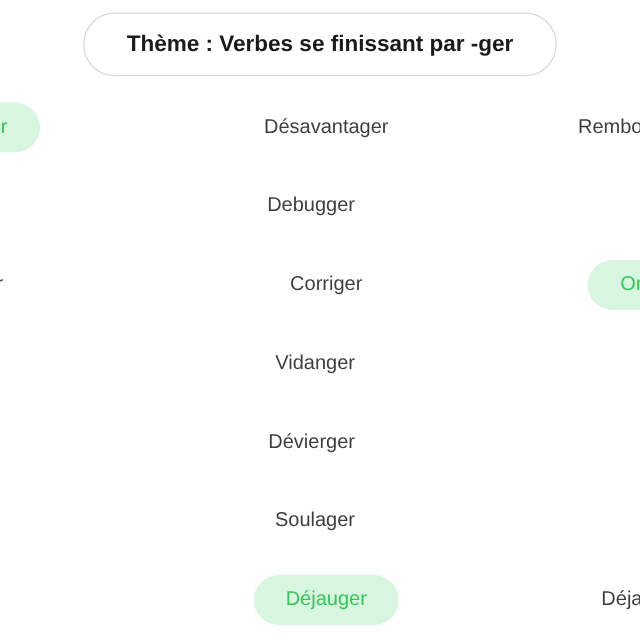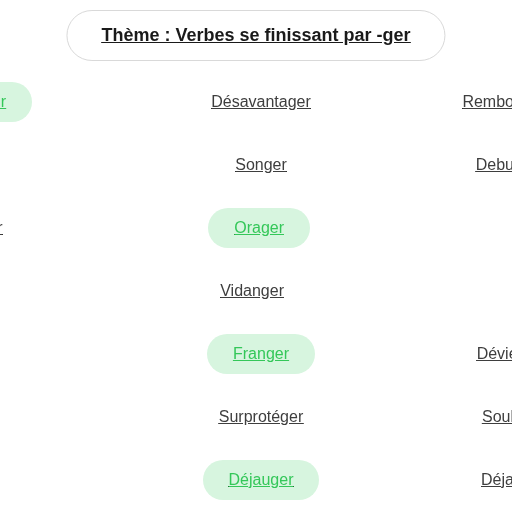--- a/index.html
+++ b/index.html
@@ -1,15 +1,15 @@
 <!DOCTYPE html>
 <html><head>
 <meta charset="utf-8">
 <style>
-  * { box-sizing: border-box; margin: 0; padding: 0; text-decoration: underline; }
+  * { box-sizing: border-box; margin: 0; padding: 0; }
   html, body { width: 512px; height: 512px; font-family: Arial, Helvetica, sans-serif; background: #fff; overflow: hidden; }
   .wrap { width: 512px; height: 512px; position: relative; }
   .header {
     position: absolute;
     top: 10px;
     left: 50%;
     transform: translateX(-50%);
     border: 1px solid #d9d9d9;
     border-radius: 28px;
     padding: 14px 34px;
@@ -62,60 +62,54 @@
           <span class="pill plain">Désavantager</span>
         </div>
     <div class="cell c2">
           <span class="pill plain">Rembouger</span>
         </div>
   </div>
   <div class="row">
     <div class="cell c0">
           <span class="pill plain">ger</span>
         </div>
-    <div class="cell c1">
-          <span class="pill plain">Songer</span>
-        </div>
     <div class="cell c2">
           <span class="pill plain">Debugger</span>
         </div>
   </div>
   <div class="row">
     <div class="cell c0">
           <span class="pill plain">fuger</span>
+        </div>
+    <div class="cell c1">
+          <span class="pill plain">Corriger</span>
         </div>
     <div class="cell c2">
           <span class="pill hl">Orager</span>
         </div>
   </div>
   <div class="row">
     <div class="cell c0">
           <span class="pill plain">ger</span>
         </div>
     <div class="cell c2">
           <span class="pill plain">Vidanger</span>
         </div>
   </div>
   <div class="row">
     <div class="cell c0">
           <span class="pill plain">iger</span>
         </div>
-    <div class="cell c1">
-          <span class="pill hl">Franger</span>
-        </div>
     <div class="cell c2">
           <span class="pill plain">Dévierger</span>
         </div>
   </div>
   <div class="row">
     <div class="cell c0">
           <span class="pill plain">ger</span>
-        </div>
-    <div class="cell c1">
-          <span class="pill plain">Surprotéger</span>
         </div>
     <div class="cell c2">
           <span class="pill plain">Soulager</span>
         </div>
   </div>
   <div class="row">
     <div class="cell c0">
           <span class="pill plain">ger</span>
         </div>
     <div class="cell c1">

